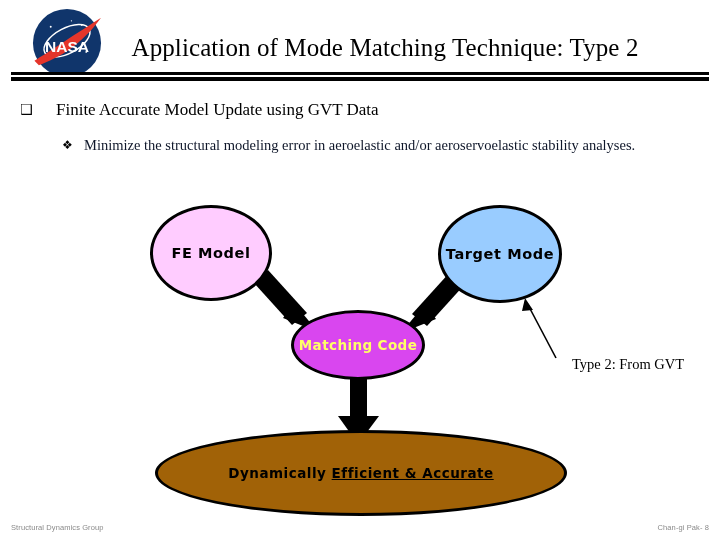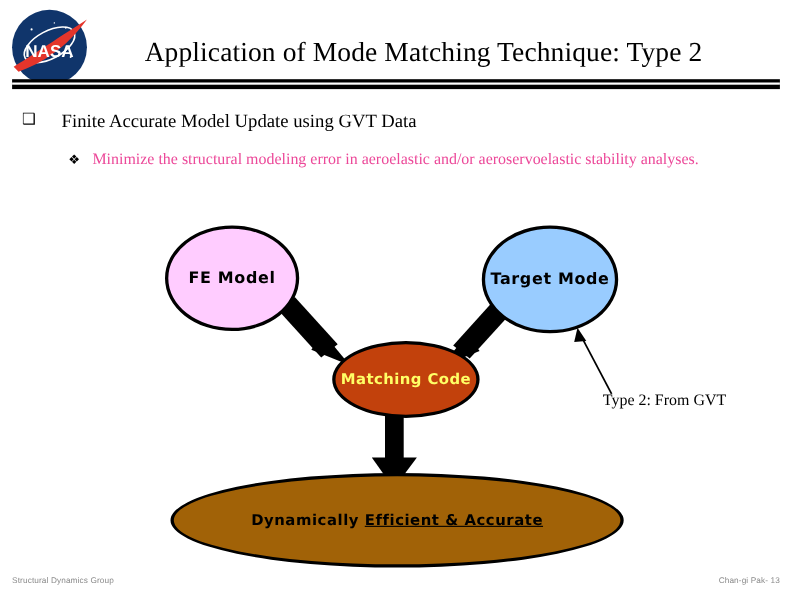--- a/index.html
+++ b/index.html
@@ -12,21 +12,21 @@
     height: 540px;
     position: relative;
     overflow: hidden;
     font-family: "Liberation Serif", serif;
     background: #ffffff;
   }
 
   
   #nasa-logo {
     position: absolute;
-    left: 8px;
+    left: 30px;
     top: 6px;
     width: 74px;
     height: 74px;
     text-align: right;
   }
 
   
   #slide-title {
     position: absolute;
     left: 16px;
@@ -96,21 +96,21 @@
     font-size: 12px;
     line-height: 18px;
     width: 22px;
     flex: 0 0 22px;
     color: #000;
   }
   #bullet-2 .btext {
     font-family: "Liberation Serif", serif;
     font-size: 14.5px;
     line-height: 18px;
-    color: #ec4899;
+    color: #0f172a;
   }
 
   
   #diagram {
     position: absolute;
     left: 0;
     top: 190px;
     width: 720px;
     height: 330px;
   }
@@ -144,25 +144,25 @@
     top: 15px;
     width: 124px;
     height: 98px;
     background: #99ccff;
     font-size: 14.5px;
     color: #000000;
     letter-spacing: .6px;
   }
 
   #node-matching-code {
-    left: 302px;
+    left: 291px;
     top: 120px;
     width: 134px;
     height: 70px;
-    background: #c2410c;
+    background: #d946ef;
     border-color: #000000;
     font-size: 13.5px;
     color: #ffff66;
     letter-spacing: .4px;
   }
 
   #node-result {
     left: 155px;
     top: 240px;
     width: 412px;
@@ -173,21 +173,21 @@
     letter-spacing: .5px;
     flex-direction: column;
     line-height: 21px;
   }
   #node-result .underline-part { text-decoration: underline; }
   #node-result .res-line { white-space: nowrap; }
 
   
   #callout-type2 {
     position: absolute;
-    left: 548px;
+    left: 572px;
     top: 166px;
     font-family: "Liberation Serif", serif;
     font-size: 14.5px;
     color: #000000;
     white-space: nowrap;
   }
 
   
   #arrow-layer {
     position: absolute;
@@ -286,13 +286,13 @@
   </div>
 
   <div class="node" id="node-result">
     <span class="res-line"><span>Dynamically </span><span class="underline-part">Efficient &amp; Accurate</span></span>
   </div>
 
   <div id="callout-type2">Type 2: From GVT</div>
 </div>
 
 <div class="footer-text" id="footer-left">Structural Dynamics Group</div>
-<div class="footer-text" id="footer-right">Chan-gi Pak- 13</div>
+<div class="footer-text" id="footer-right">Chan-gi Pak- 8</div>
 
 </body></html>

